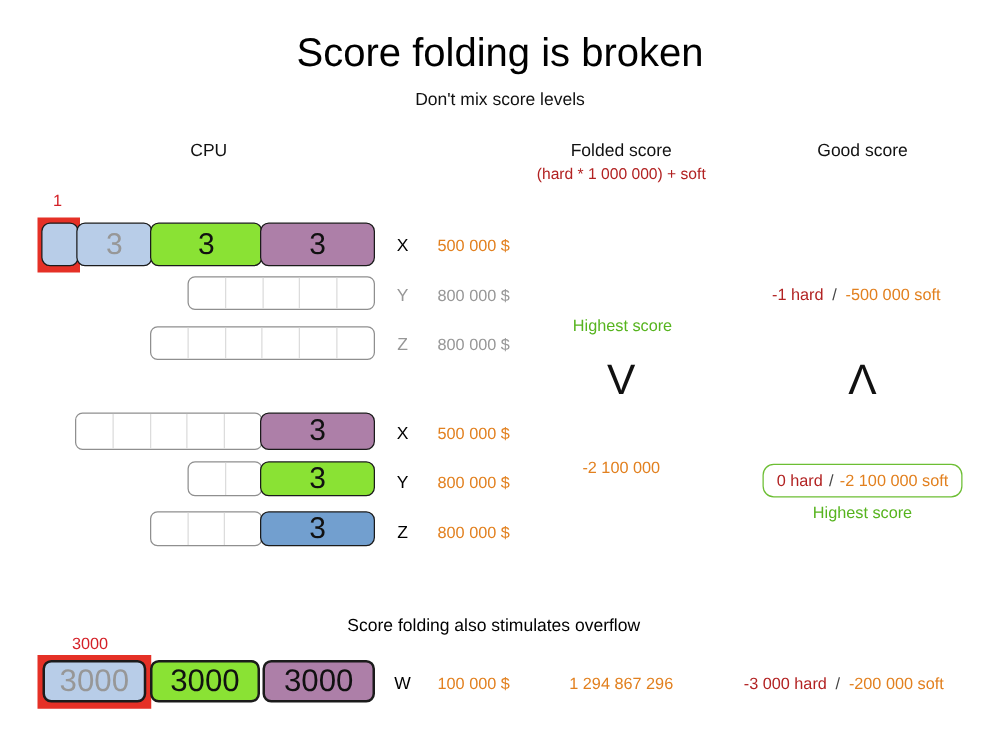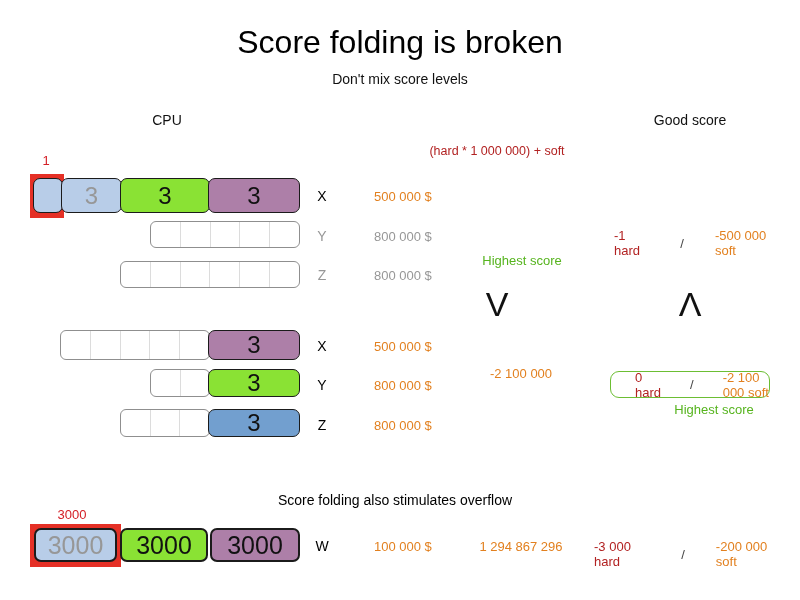--- a/index.html
+++ b/index.html
@@ -19,21 +19,21 @@
   .ebar{position:absolute;box-sizing:border-box;border:1px solid #8f8f8f;border-radius:6px;
         background:#fff;display:flex;overflow:hidden;}
   .ebar i{flex:1 1 0;border-right:1px solid #dcdcdc;}
   .ebar i:last-child{border-right:none;}
   .lightblue{background:#b8cde8;}
   .greenbar{background:#8ae234;}
   .purplebar{background:#ad7fa8;}
   .bluebar{background:#729fcf;}
   .hl{position:absolute;background:#e53026;}
   
-  .t13{font-size:13px;margin-left:24px;}
+  .t13{font-size:13px;}
   .t14{font-size:14px;}
   .orange{color:#e2801f;}
   .darkred{color:#b22222;}
   .red{color:#d42027;}
   .green{color:#56b41e;}
   .gray{color:#979797;}
   .sep{color:#444;}
   .rowlabel{width:24px;text-align:center;font-size:14px;}
   .gbox{position:absolute;box-sizing:border-box;border:1.5px solid #6cbe33;border-radius:9px;
         background:#fff;display:flex;align-items:center;justify-content:center;}
@@ -42,21 +42,22 @@
 </style>
 </head>
 <body>
 
 <div id="stage">
 
   <div class="abs ctr title">Score folding is broken</div>
   <div class="abs ctr subtitle">Don't mix score levels</div>
 
   <div class="abs ctr hdr" style="left:107px;top:112px;width:120px;">CPU</div>
-  <div class="abs ctr hdr-sub darkred" style="left:407px;top:132px;width:180px;margin-top:12px;">(hard * 1 000 000) + soft</div>
+  <div class="abs ctr hdr" style="left:417px;top:112px;width:160px;">Folded score</div>
+  <div class="abs ctr hdr-sub darkred" style="left:407px;top:132px;width:180px;">(hard * 1 000 000) + soft</div>
   <div class="abs ctr hdr" style="left:610px;top:112px;width:160px;">Good score</div>
 
   <div class="abs ctr red" style="left:30px;top:153px;width:32px;font-size:13px;">1</div>
   <div class="hl" style="left:30px;top:174px;width:34px;height:44px;"></div>
   <div class="bar lightblue" style="left:33px;top:178px;width:30px;height:35px;"></div>
   <div class="bar lightblue" style="left:61px;top:178px;width:61px;height:35px;">
       <span class="gray">3</span>
     </div>
   <div class="bar greenbar" style="left:120px;top:178px;width:90px;height:35px;">
       <span>3</span>

